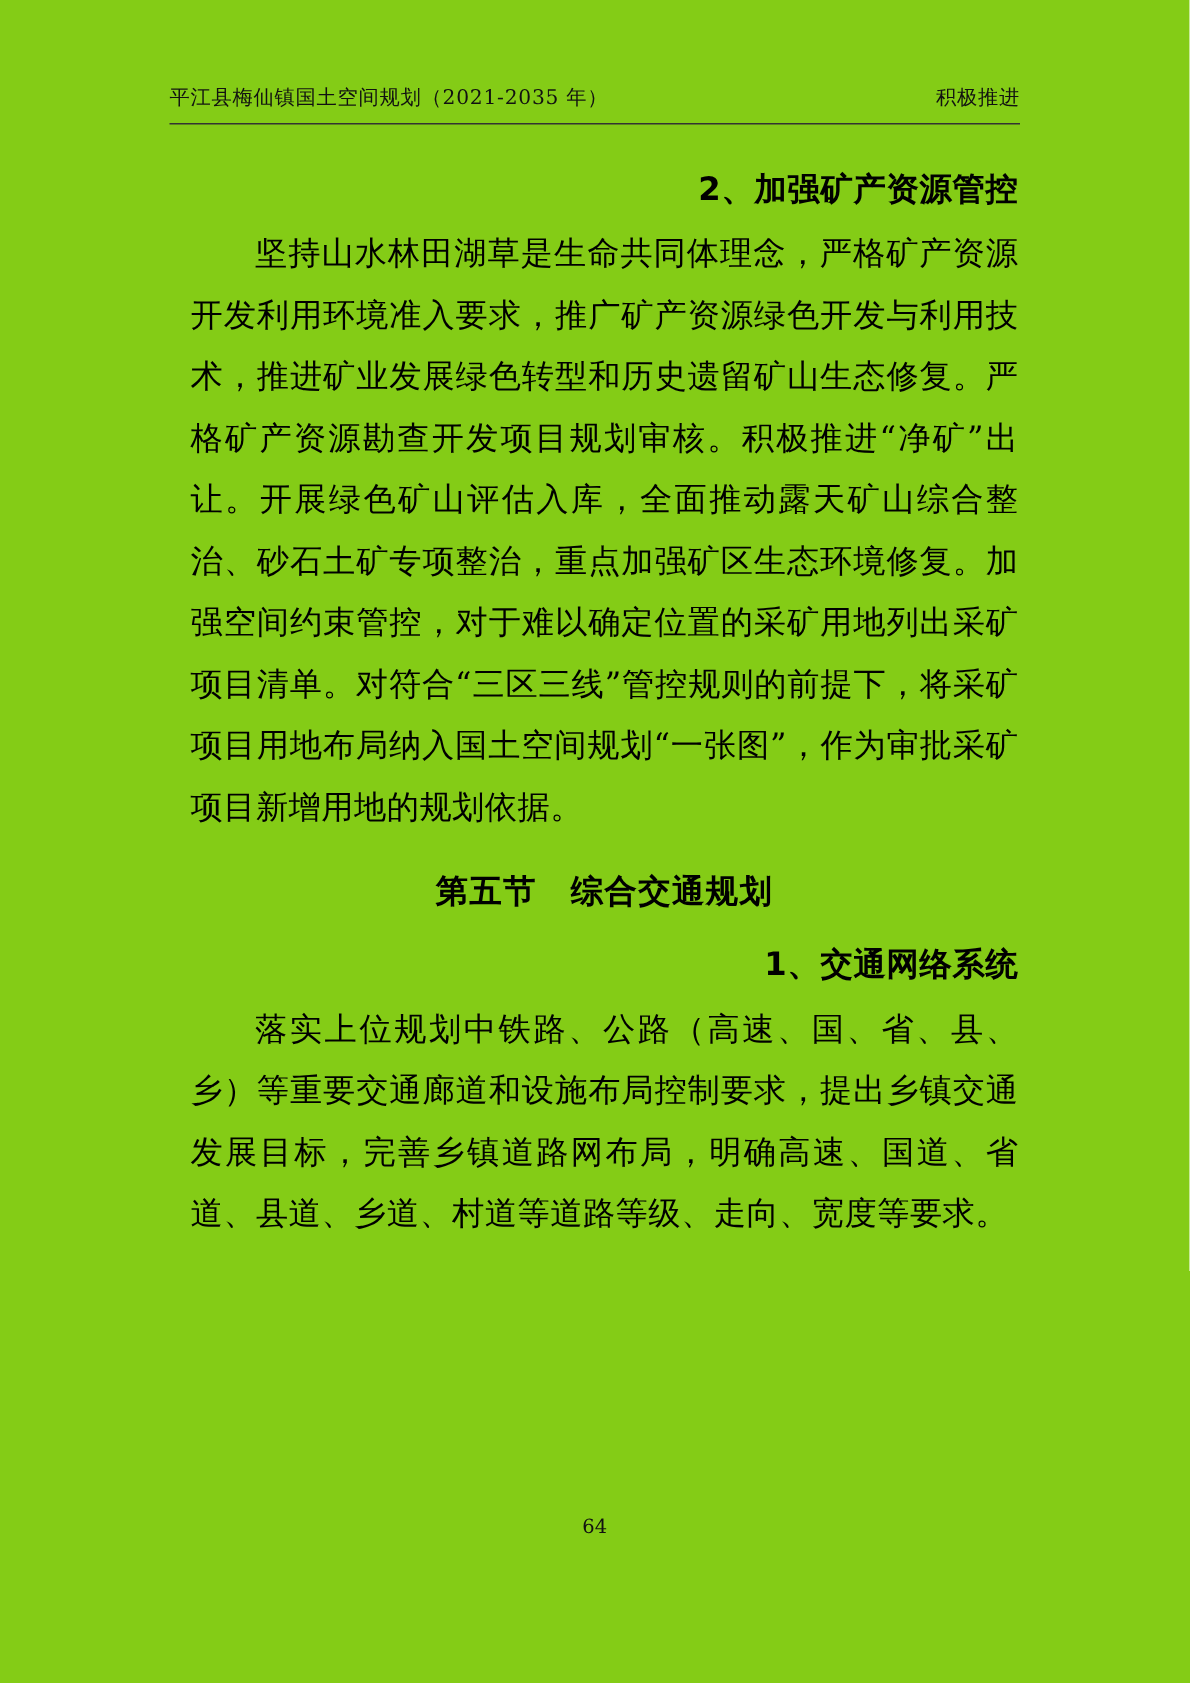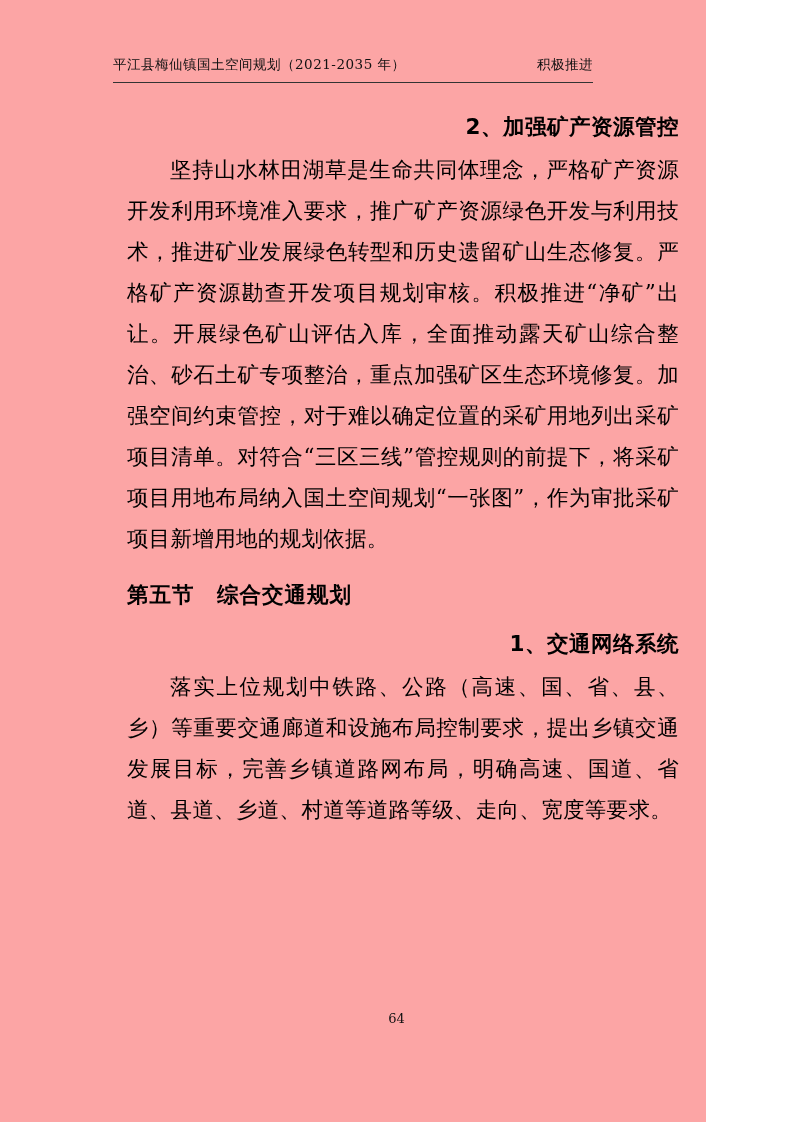--- a/index.html
+++ b/index.html
@@ -6,23 +6,23 @@
     margin: 0;
     padding: 0;
     background: #ffffff;
   }
   body {
     font-family: "DejaVu Serif", "Liberation Serif", serif;
     color: #000000;
   }
   .page {
     position: relative;
-    width: 706px;
+    width: 793px;
     height: 1122px;
-    background: #fca5a5;
+    background: #84cc16;
     box-sizing: border-box;
     overflow: hidden;
   }
   .header {
     position: absolute;
     top: 56px;
     left: 113px;
     right: 113px;
     display: flex;
     justify-content: space-between;
@@ -63,21 +63,21 @@
     text-indent: 2em;
     font-family: "DejaVu Sans", "Liberation Sans", sans-serif;
     letter-spacing: 0.5px;
     text-align: right;
   }
   h2.section-heading {
     margin: 14px 0 6px 0;
     font-size: 21.5px;
     line-height: 44px;
     font-weight: bold;
-    text-align: left;
+    text-align: center;
     font-family: "DejaVu Sans", "Liberation Sans", sans-serif;
     letter-spacing: 1px;
   }
   .footer {
     position: absolute;
     bottom: 96px;
     left: 0;
     width: 793px;
     text-align: center;
     font-size: 13px;

